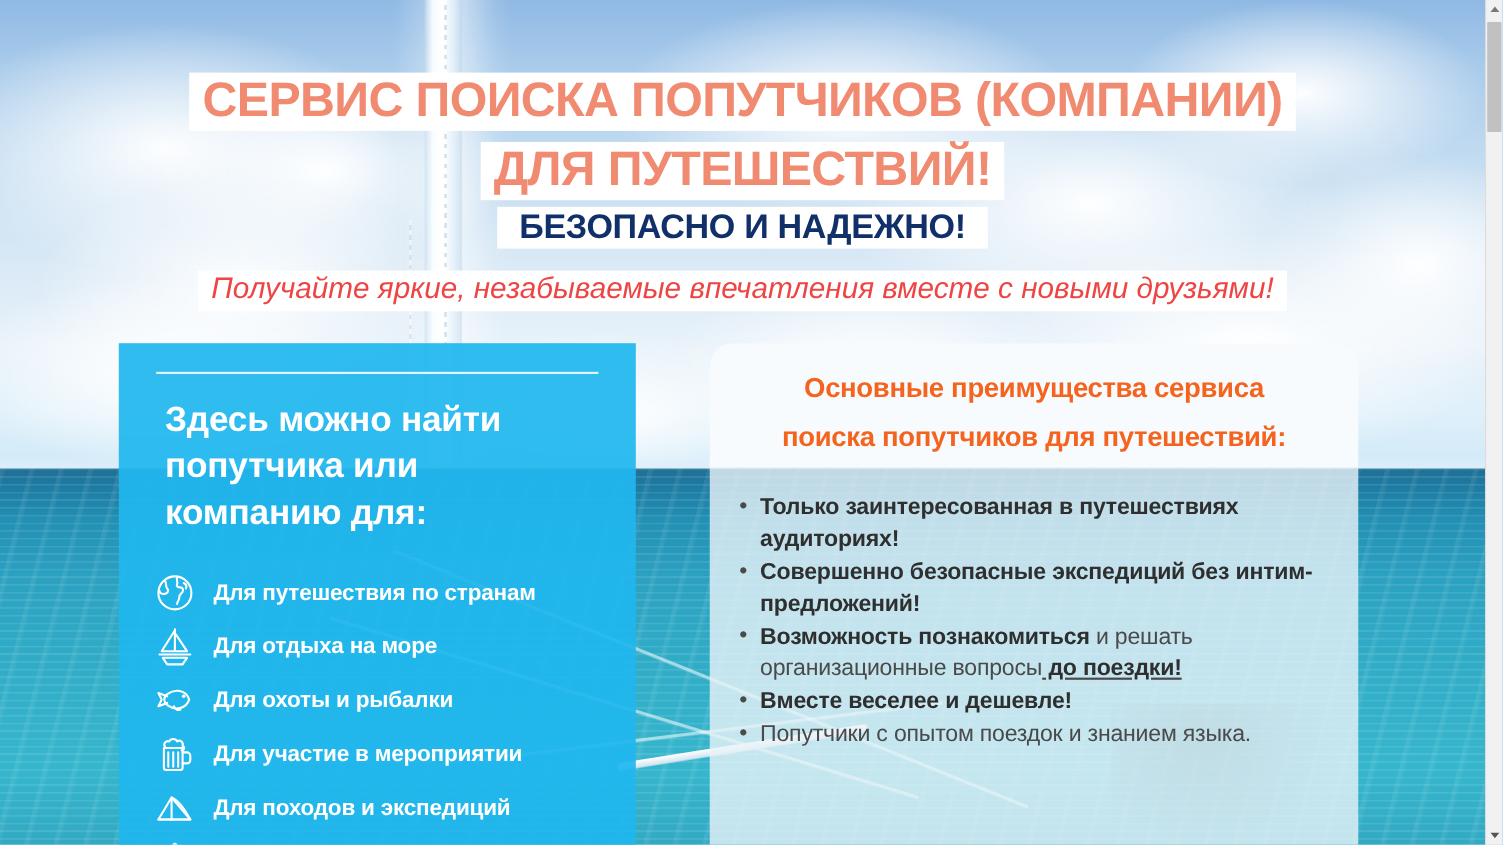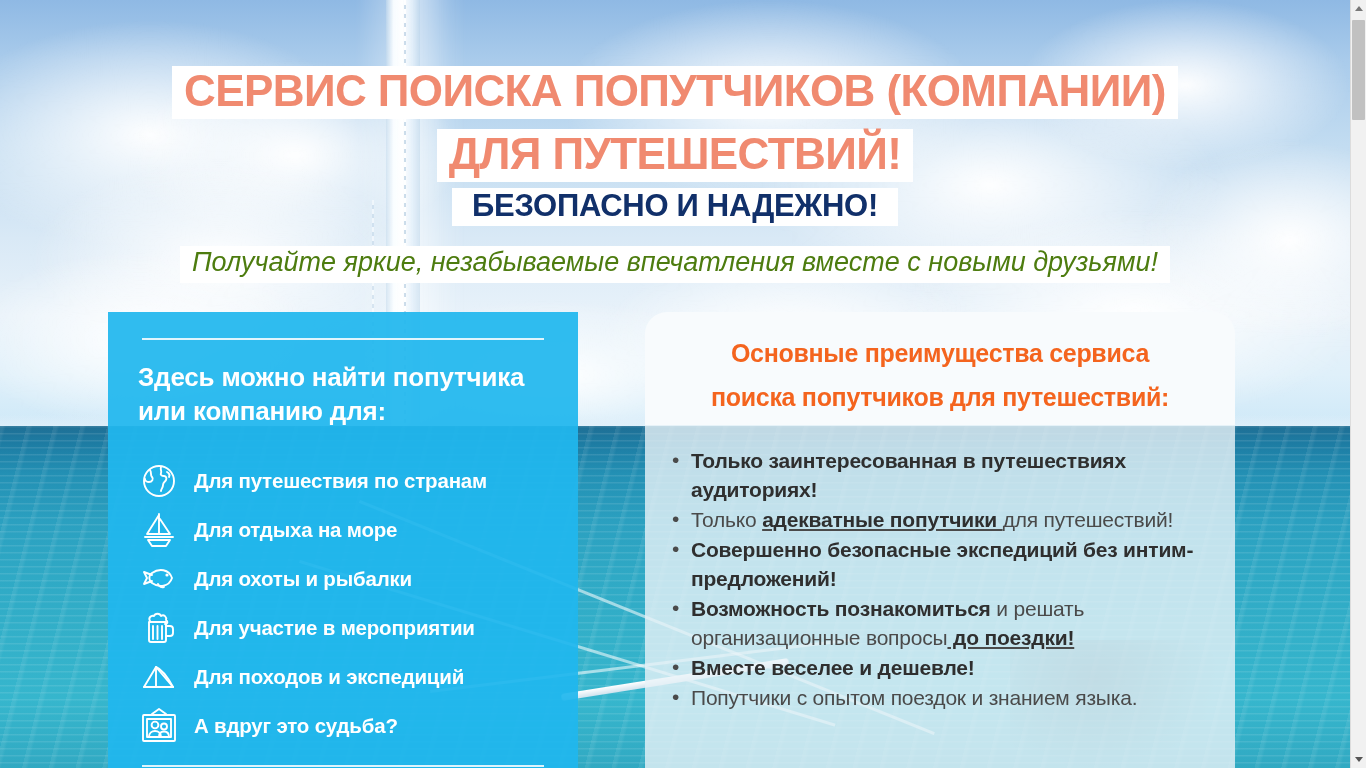--- a/index.html
+++ b/index.html
@@ -99,39 +99,39 @@
   }
   .title1{ position:absolute; left:0; top:66px; width:100%; }
   .title2{ position:absolute; left:0; top:129px; width:100%; }
   .title3{ position:absolute; left:0; top:188px; width:100%; }
   .title3 > span{
     color:#11306a; font-size:31px; font-weight:bold; letter-spacing:-0.3px;
     padding:2px 20px 5px;
   }
   .tagline{ position:absolute; left:0; top:246px; width:100%; }
   .tagline > span{
-    color:#4d7c0f; font-size:27px; font-style:italic; font-weight:normal;
+    color:#ef4444; font-size:27px; font-style:italic; font-weight:normal;
     font-family:"Liberation Sans", sans-serif; padding:3px 12px 7px;
   }
 
   
   #left-panel{
     position:absolute; left:108px; top:312px; width:470px; height:456px;
     background:rgba(32,183,238,.93);
     color:#ffffff; overflow:hidden;
   }
   #left-panel .pad{ padding:0 26px; }
   .rule{
     height:2px; background:rgba(255,255,255,.85);
     margin:26px 8px 20px 8px;
   }
   .rule.bottom{ margin:14px 8px 0 8px; }
   #left-title{
-    font-size:26px; font-weight:bold; line-height:1.32;
-    letter-spacing:-0.2px; padding:0 4px;
+    font-size:32px; font-weight:bold; line-height:1.32;
+    letter-spacing:-0.2px; padding:0 4px;margin-left:12px;
   }
   #left-list{ list-style:none; margin-top:28px; }
   #left-list li{
     display:flex; align-items:center; gap:14px;
     min-height:49px; padding-left:4px;
   }
   #left-list .ico{
     flex:0 0 42px; width:42px; height:42px;
     display:flex; align-items:center; justify-content:center;
   }
@@ -316,21 +316,20 @@
 </section>
 
 <section id="right-panel">
   <div id="right-head">
     <div class="hl">Основные преимущества сервиса</div>
     <div class="hl">поиска попутчиков для путешествий:</div>
   </div>
   <div id="right-body">
     <ul id="adv-list">
         <li><b><span>Только заинтересованная в путешествиях аудиториях!</span></b></li>
-        <li><span>Только </span><u><b><span>адекватные попутчики </span></b></u><span>для путешествий!</span></li>
         <li><b><span>Совершенно безопасные экспедиций без интим-предложений!</span></b></li>
         <li><b><span>Возможность познакомиться</span></b><span> и решать организационные вопросы</span><u><b><span> до поездки!</span></b></u></li>
         <li><b><span>Вместе веселее и дешевле!</span></b></li>
         <li><span>Попутчики с опытом поездок и знанием языка.</span></li>
       </ul>
   </div>
 </section>
 
 <div id="scrollbar">
   <div id="scroll-up">

